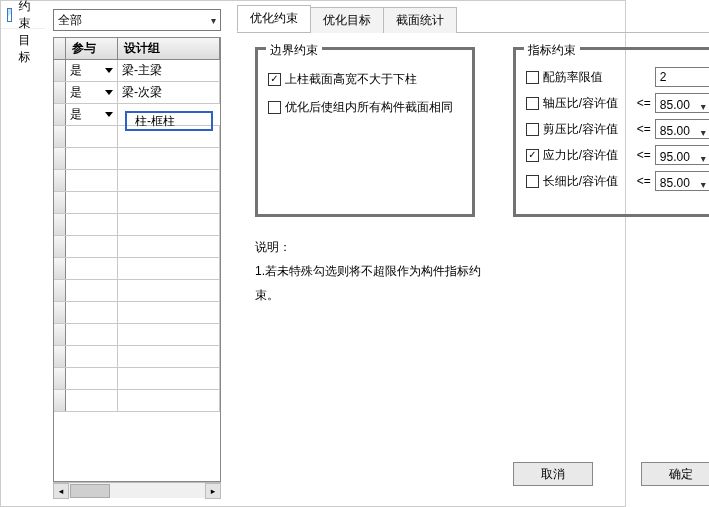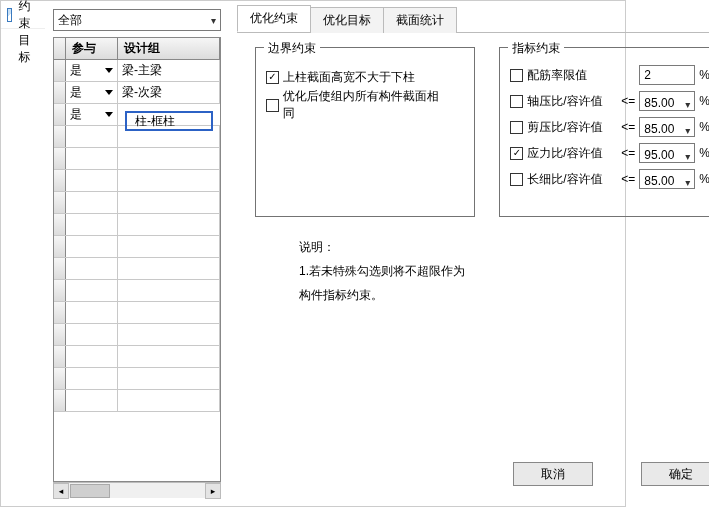--- a/index.html
+++ b/index.html
@@ -156,22 +156,22 @@
     border-bottom: 1px solid #fff;
     top: 0;
   }
   .tab-content {
     flex: 1;
     padding: 14px 10px 6px 18px;
     display: flex;
     gap: 24px;
   }
   .groupbox {
-    border: 1px solid #737373;
-    padding: 12px 28px 10px 10px;
+    border: 3px solid #737373;
+    padding: 12px 10px 10px 10px;
     position: relative;
   }
   .groupbox .legend {
     position: absolute;
     top: -8px; left: 8px;
     background: #fff;
     padding: 0 4px;
   }
   .gb-left { width: 220px; height:170px;}
   .gb-right { width: 240px; height:170px;}
@@ -211,21 +211,20 @@
     padding: 0 4px;
     display: flex;
     align-items: flex-end;
     justify-content: space-between;
     width: 56px;
     background:#fff;
   }
   .notes {
     margin-top: 18px;
     line-height: 2;
-    margin-left: 44px;
   }
   .footer {
     height: 40px;
     display: flex;
     justify-content: flex-end;
     align-items: center;
     gap: 48px;
     padding: 0 28px 8px 0;
   }
   .btn-std {

